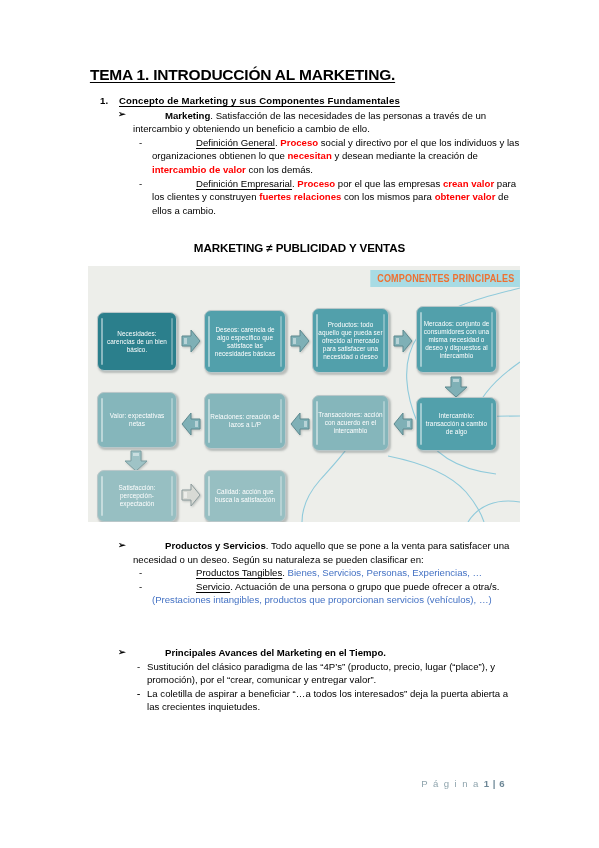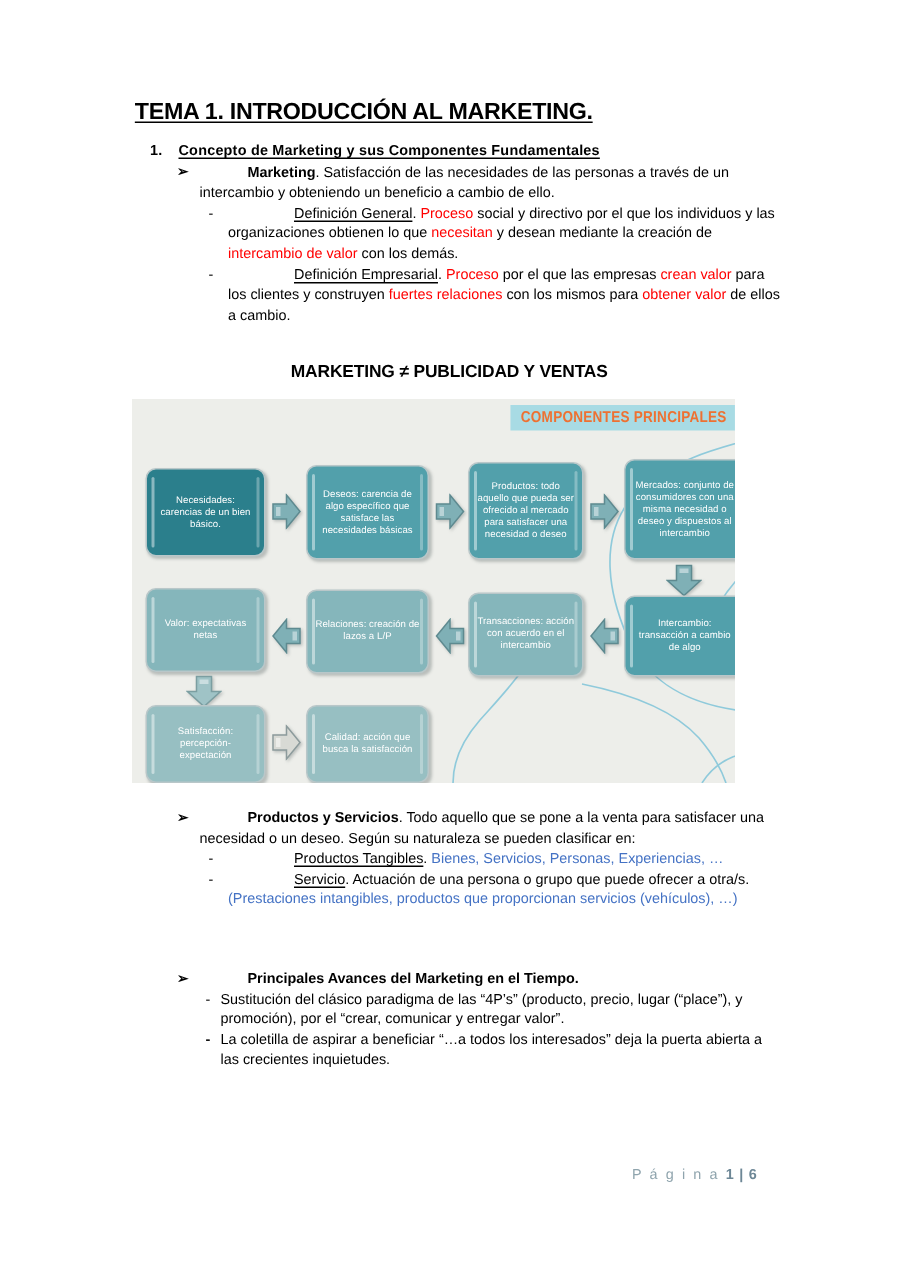--- a/index.html
+++ b/index.html
@@ -96,44 +96,43 @@
   .l3b {
     position: relative;
     padding-left: 48px;
     margin-top: 0px;
   }
   .l3b .dash {
     position: absolute;
     left: 38px; top: 0;
   }
 
-  .red  { color: #ff0000; }
+  .red  { color: #ff0000; font-weight: bold; }
   .blue { color: #4472c4; }
 
   
   .subheading {
     position: absolute;
     left: 0; top: 241px;
     width: 599px;
     text-align: center;
     font-size: 11.6px;
     font-weight: bold;
     letter-spacing: -0.1px;
   }
 
   
   .diagram {
     position: absolute;
     left: 88px;
     top: 266px;
-    width: 383px;
+    width: 432px;
     height: 256px;
     background: #edeeea;
     overflow: hidden;
-    padding-left: 19px;
   }
   .diagram .curves {
     position: absolute;
     left: 0; top: 0;
     width: 432px; height: 256px;
   }
   .banner {
     position: absolute;
     right: 0;
     top: 4px;

